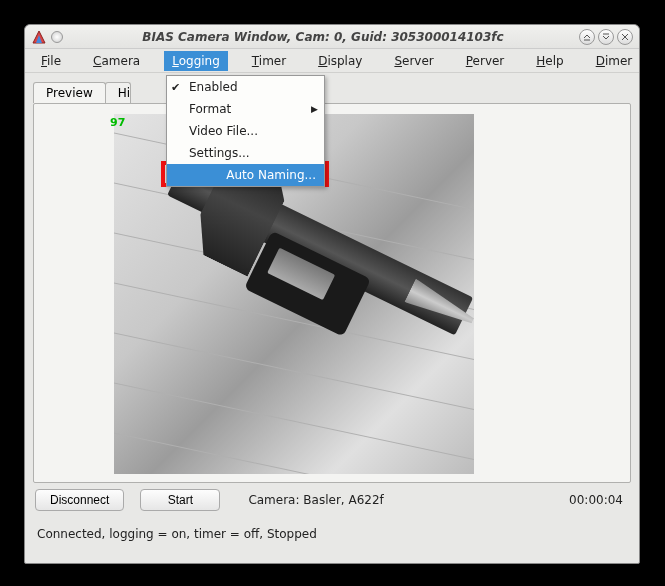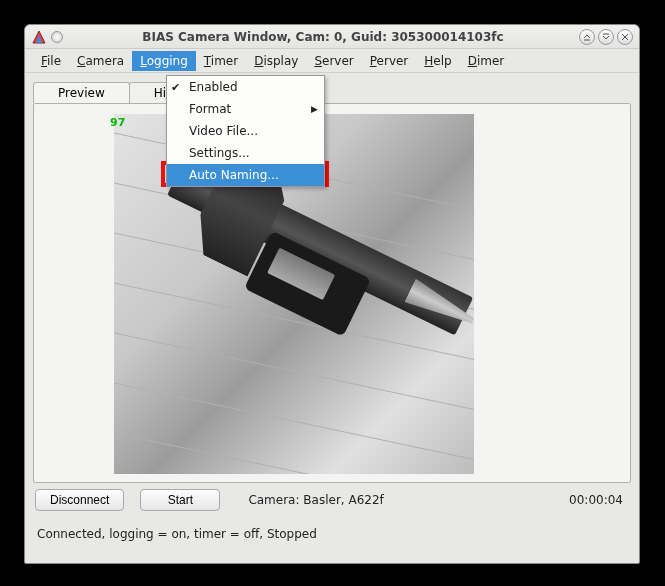--- a/index.html
+++ b/index.html
@@ -1,54 +1,54 @@
 <!DOCTYPE html>
 <html><head>
 <meta charset="utf-8">
 <style>
   * { box-sizing: border-box; margin: 0; padding: 0; }
   body { font-family: "DejaVu Sans", Arial, sans-serif; font-size: 12px; background: #000; width: 665px; height: 586px; position: relative; }
   
   .window-outer { position: absolute; top: 24px; left: 24px; width: 616px; height: 540px; background: #e8e8e6; border: 1px solid #888; border-radius: 6px 6px 2px 2px; box-shadow: 0 2px 8px rgba(0,0,0,0.4); }
   
-  .titlebar { height: 24px; display: flex; align-items: center; padding: 0 6px; background: linear-gradient(#f0f0ee, #e4e4e2); border-bottom: 1px solid #ccc; border-radius: 6px 6px 0 0; position: relative; }
+  .titlebar { height: 24px; display: flex; align-items: center; padding: 0 6px; background: linear-gradient(#f0f0ee, #e4e4e2); border-bottom: 1px solid #ccc; border-radius: 6px 6px 0 0; position: relative; font-style: italic; }
   .titlebar .app-icon { width: 16px; height: 16px; margin-right: 4px; }
   .titlebar .title-text { flex: 1; text-align: center; font-size: 12px; color: #444; font-weight: bold; }
   .win-controls { display: flex; gap: 3px; }
   .win-btn { width: 16px; height: 16px; border-radius: 50%; border: 1px solid #999; background: linear-gradient(#fff,#ddd); display:flex; align-items:center; justify-content:center; font-size:9px; color:#555; cursor:pointer; }
   
-  .menubar { height: 24px; display: flex; align-items: center; padding: 0 8px; gap: 0; background: #e8e8e6; border-bottom: 1px solid #d0d0ce; }
+  .menubar { height: 24px; display: flex; align-items: center; padding: 0 8px; gap: 16px; background: #e8e8e6; border-bottom: 1px solid #d0d0ce; }
   .menu-item { padding: 3px 8px; cursor: pointer; color: #222; }
   .menu-item.active { background: #3b8fd6; color: #fff; }
   .menu-item .mn { text-decoration: underline; }
   
   .client { padding: 8px 8px 4px 8px; }
   
   .tabs-row { display: flex; align-items: flex-end; height: 22px; }
-  .tab { padding: 3px 24px; border: 1px solid #b0b0ae; border-bottom: none; background: #f0f0ee; border-radius: 3px 3px 0 0; margin-right: -1px; cursor:pointer; }
+  .tab { padding: 3px 12px; border: 1px solid #b0b0ae; border-bottom: none; background: #f0f0ee; border-radius: 3px 3px 0 0; margin-right: -1px; cursor:pointer; }
   .tab.active { background: #f4f4f2; position: relative; z-index: 2; }
   .tab.partial { width: 22px; overflow: hidden; }
   
   .preview-frame { border: 1px solid #b0b0ae; background: #f4f4f2; height: 380px; position: relative; border-radius: 2px; }
   .preview-inner { position: absolute; left: 80px; top: 10px; width: 360px; height: 360px; background: #222; overflow: hidden; }
   .fps-label { position: absolute; left: 76px; top: 12px; color: #0b0; font-size: 11px; font-weight: bold; z-index: 3; width: 20px; overflow:hidden; white-space:nowrap;}
   
   .bottom-bar { display: flex; align-items: center; gap: 16px; padding: 6px 2px; }
   .btn { min-width: 80px; padding: 3px 14px; border: 1px solid #aaa; border-radius: 4px; background: linear-gradient(#fdfdfd,#e6e6e6); cursor: pointer; font-size: 12px; }
   .cam-label { margin-left: 12px; color: #222; }
   .time-label { margin-left: auto; color: #222; padding-right: 6px; }
   
   .status-line { padding: 10px 4px 6px 4px; color: #222; font-size: 12px; }
   
   
   .dropdown { position: absolute; top: 50px; left: 141px; width: 159px; background: #fdfdfb; border: 1px solid #999; box-shadow: 2px 2px 4px rgba(0,0,0,0.25); z-index: 10; }
   .dd-item { display: flex; align-items: center; padding: 4px 8px 4px 22px; position: relative; cursor: pointer; color: #222; height:22px;}
   .dd-item .check { position: absolute; left: 4px; font-size: 11px; }
   .dd-item .arrow { position: absolute; right: 6px; font-size: 9px; }
-  .dd-item.hl { background: #3b8fd6; color: #fff; }
+  .dd-item.hl { background: #3b8fd6; color: #fff; justify-content: flex-end; }
   .red-box { position: absolute; border: 4px solid #e11; pointer-events: none; }
 
   
   .img-bg { position:absolute; inset:0; background: linear-gradient(135deg,#e4e4e4 0%,#c8c8c8 35%,#9c9c9c 55%,#e0e0e0 80%,#bcbcbc 100%); }
   .line { position:absolute; background:#b0b0b0; height:1px; width:160%; transform-origin:left center;}
   .caliper-body { position:absolute; left:40px; top:40px; width:320px; height:210px; transform:rotate(26deg); }
   .caliper-bar { position:absolute; left:0; top:70px; width:320px; height:42px; background:linear-gradient(#333,#555,#222); border-radius:3px; }
   .caliper-jaw1 { position:absolute; left:38px; top:30px; width:70px; height:120px; background:linear-gradient(#1a1a1a,#444,#222); clip-path: polygon(0 20%, 60% 0, 100% 30%, 100% 100%, 30% 100%, 0 70%); }
   .caliper-display { position:absolute; left:110px; top:98px; width:110px; height:64px; background:#1a1a1a; border-radius:6px; }
   .caliper-screen { position:absolute; left:124px; top:110px; width:62px; height:28px; background:linear-gradient(#777,#aaa); border-radius:2px; }

